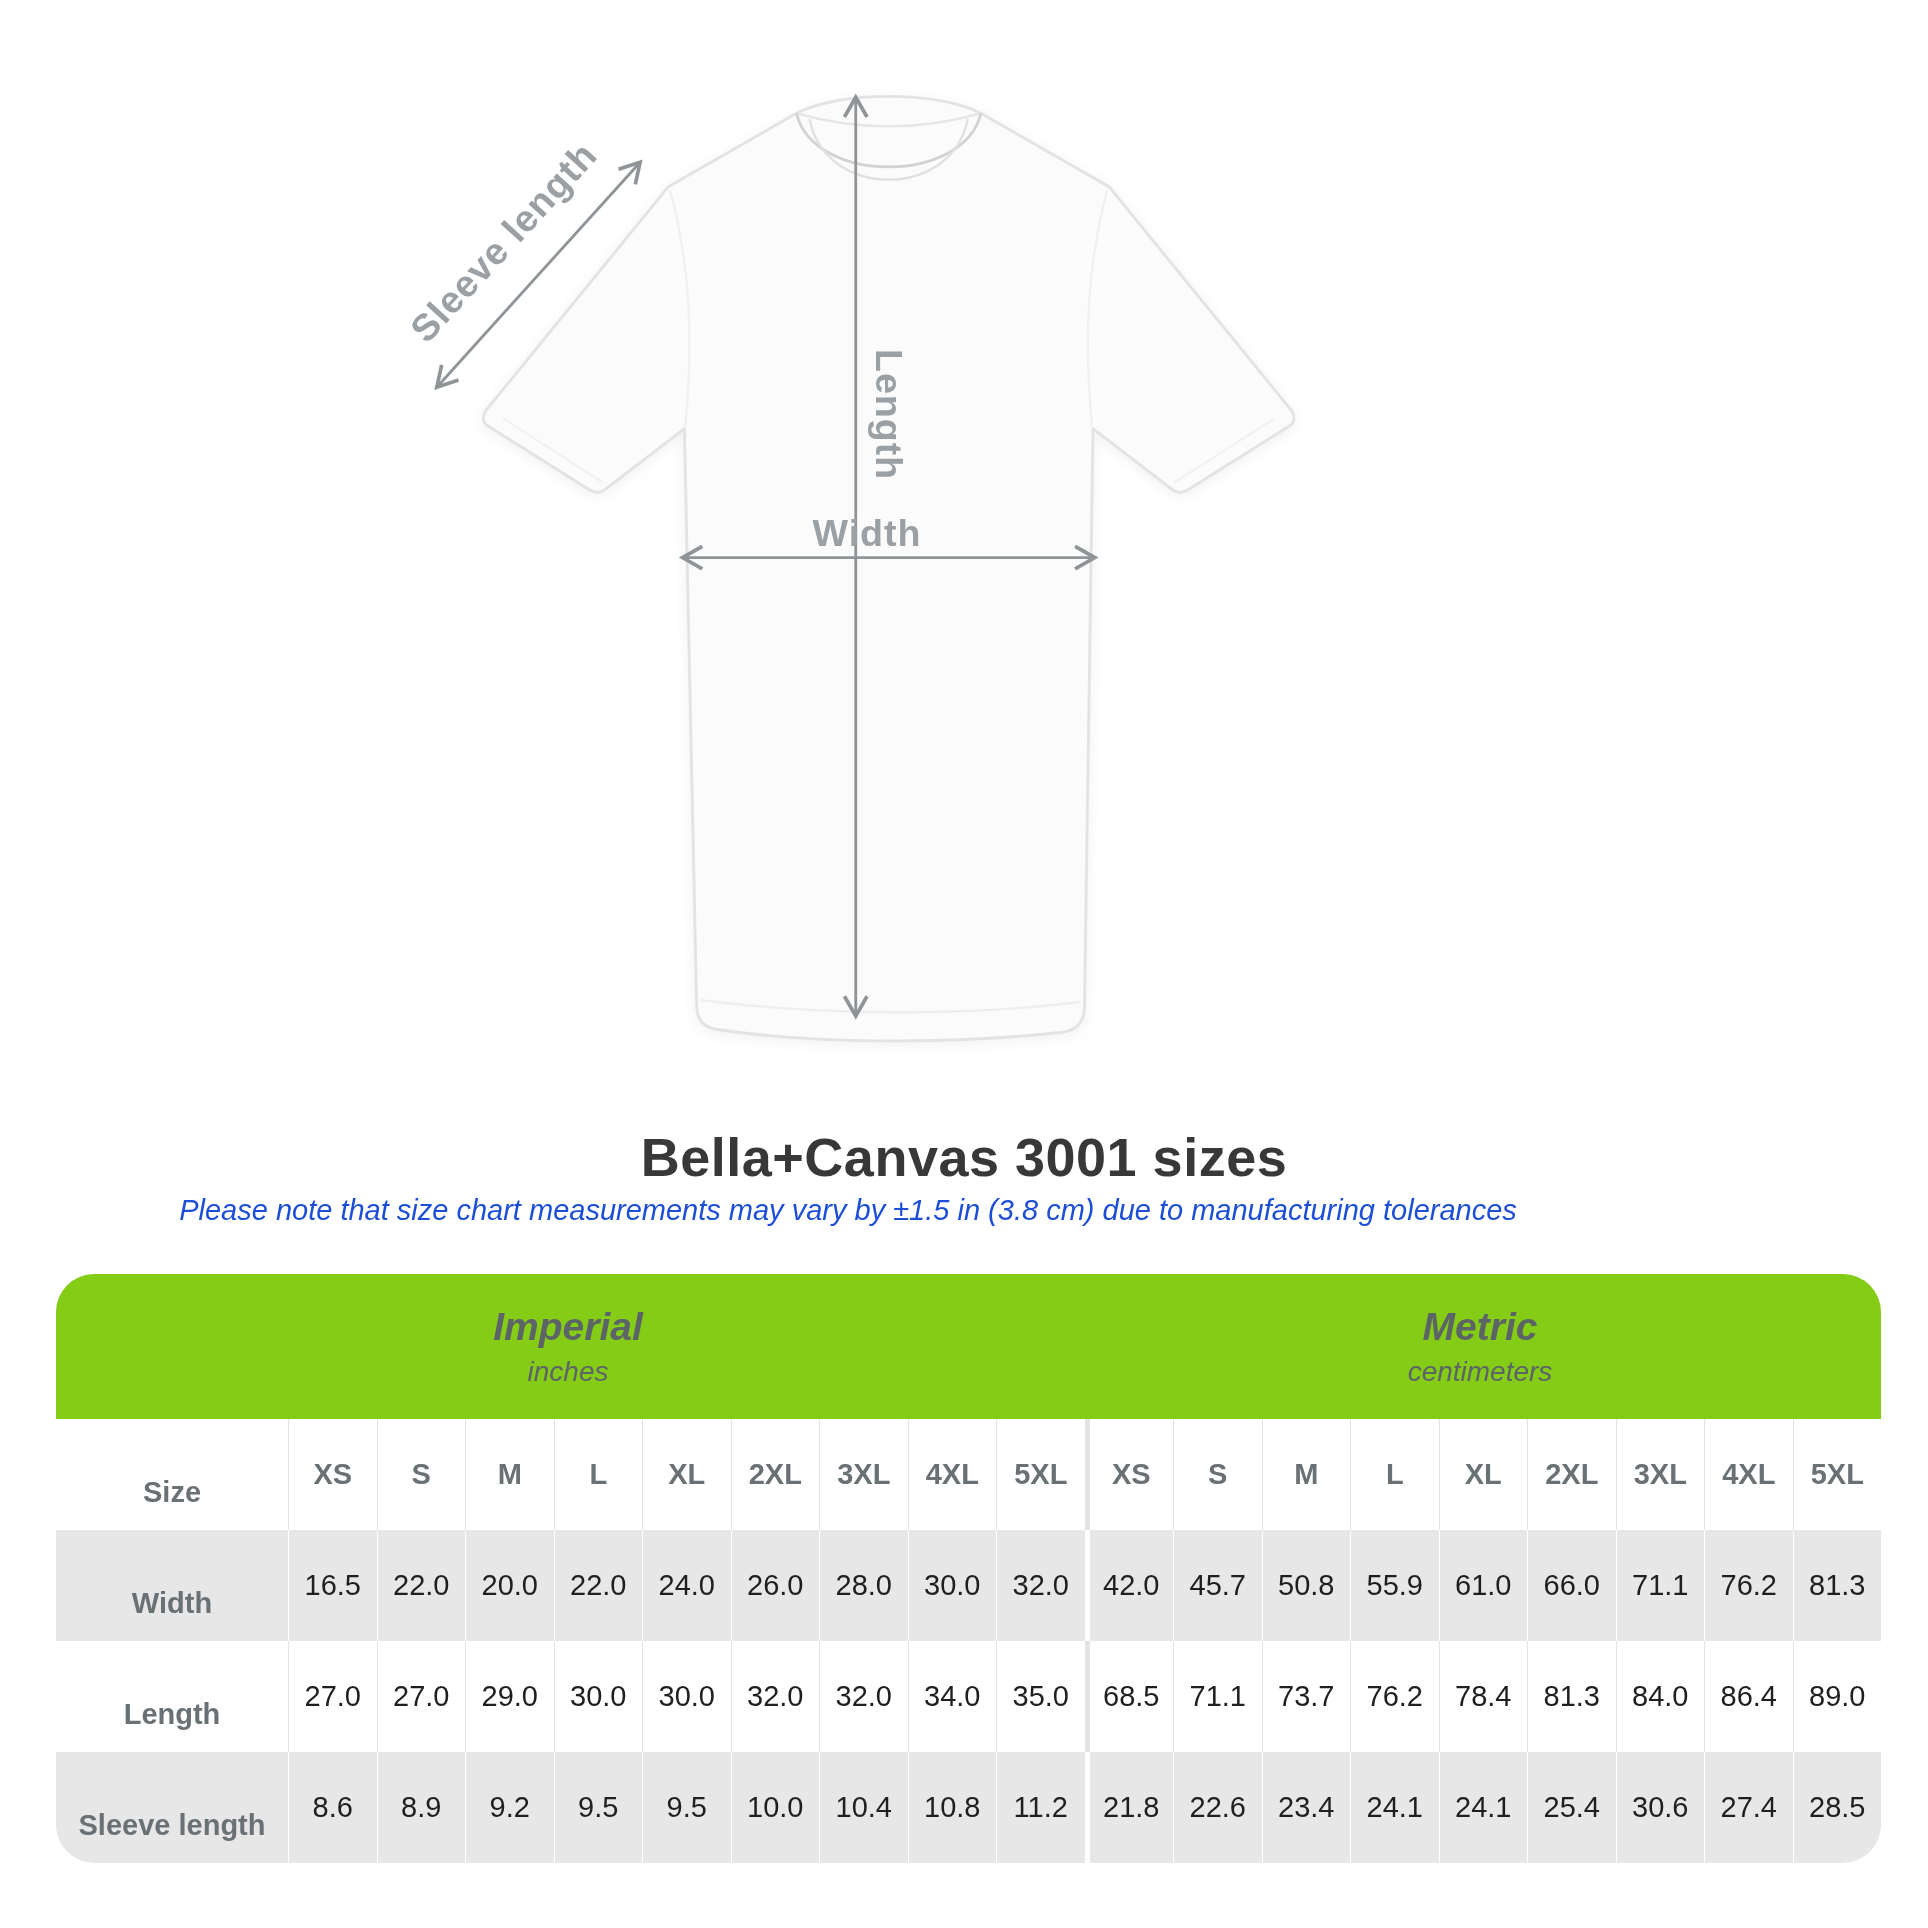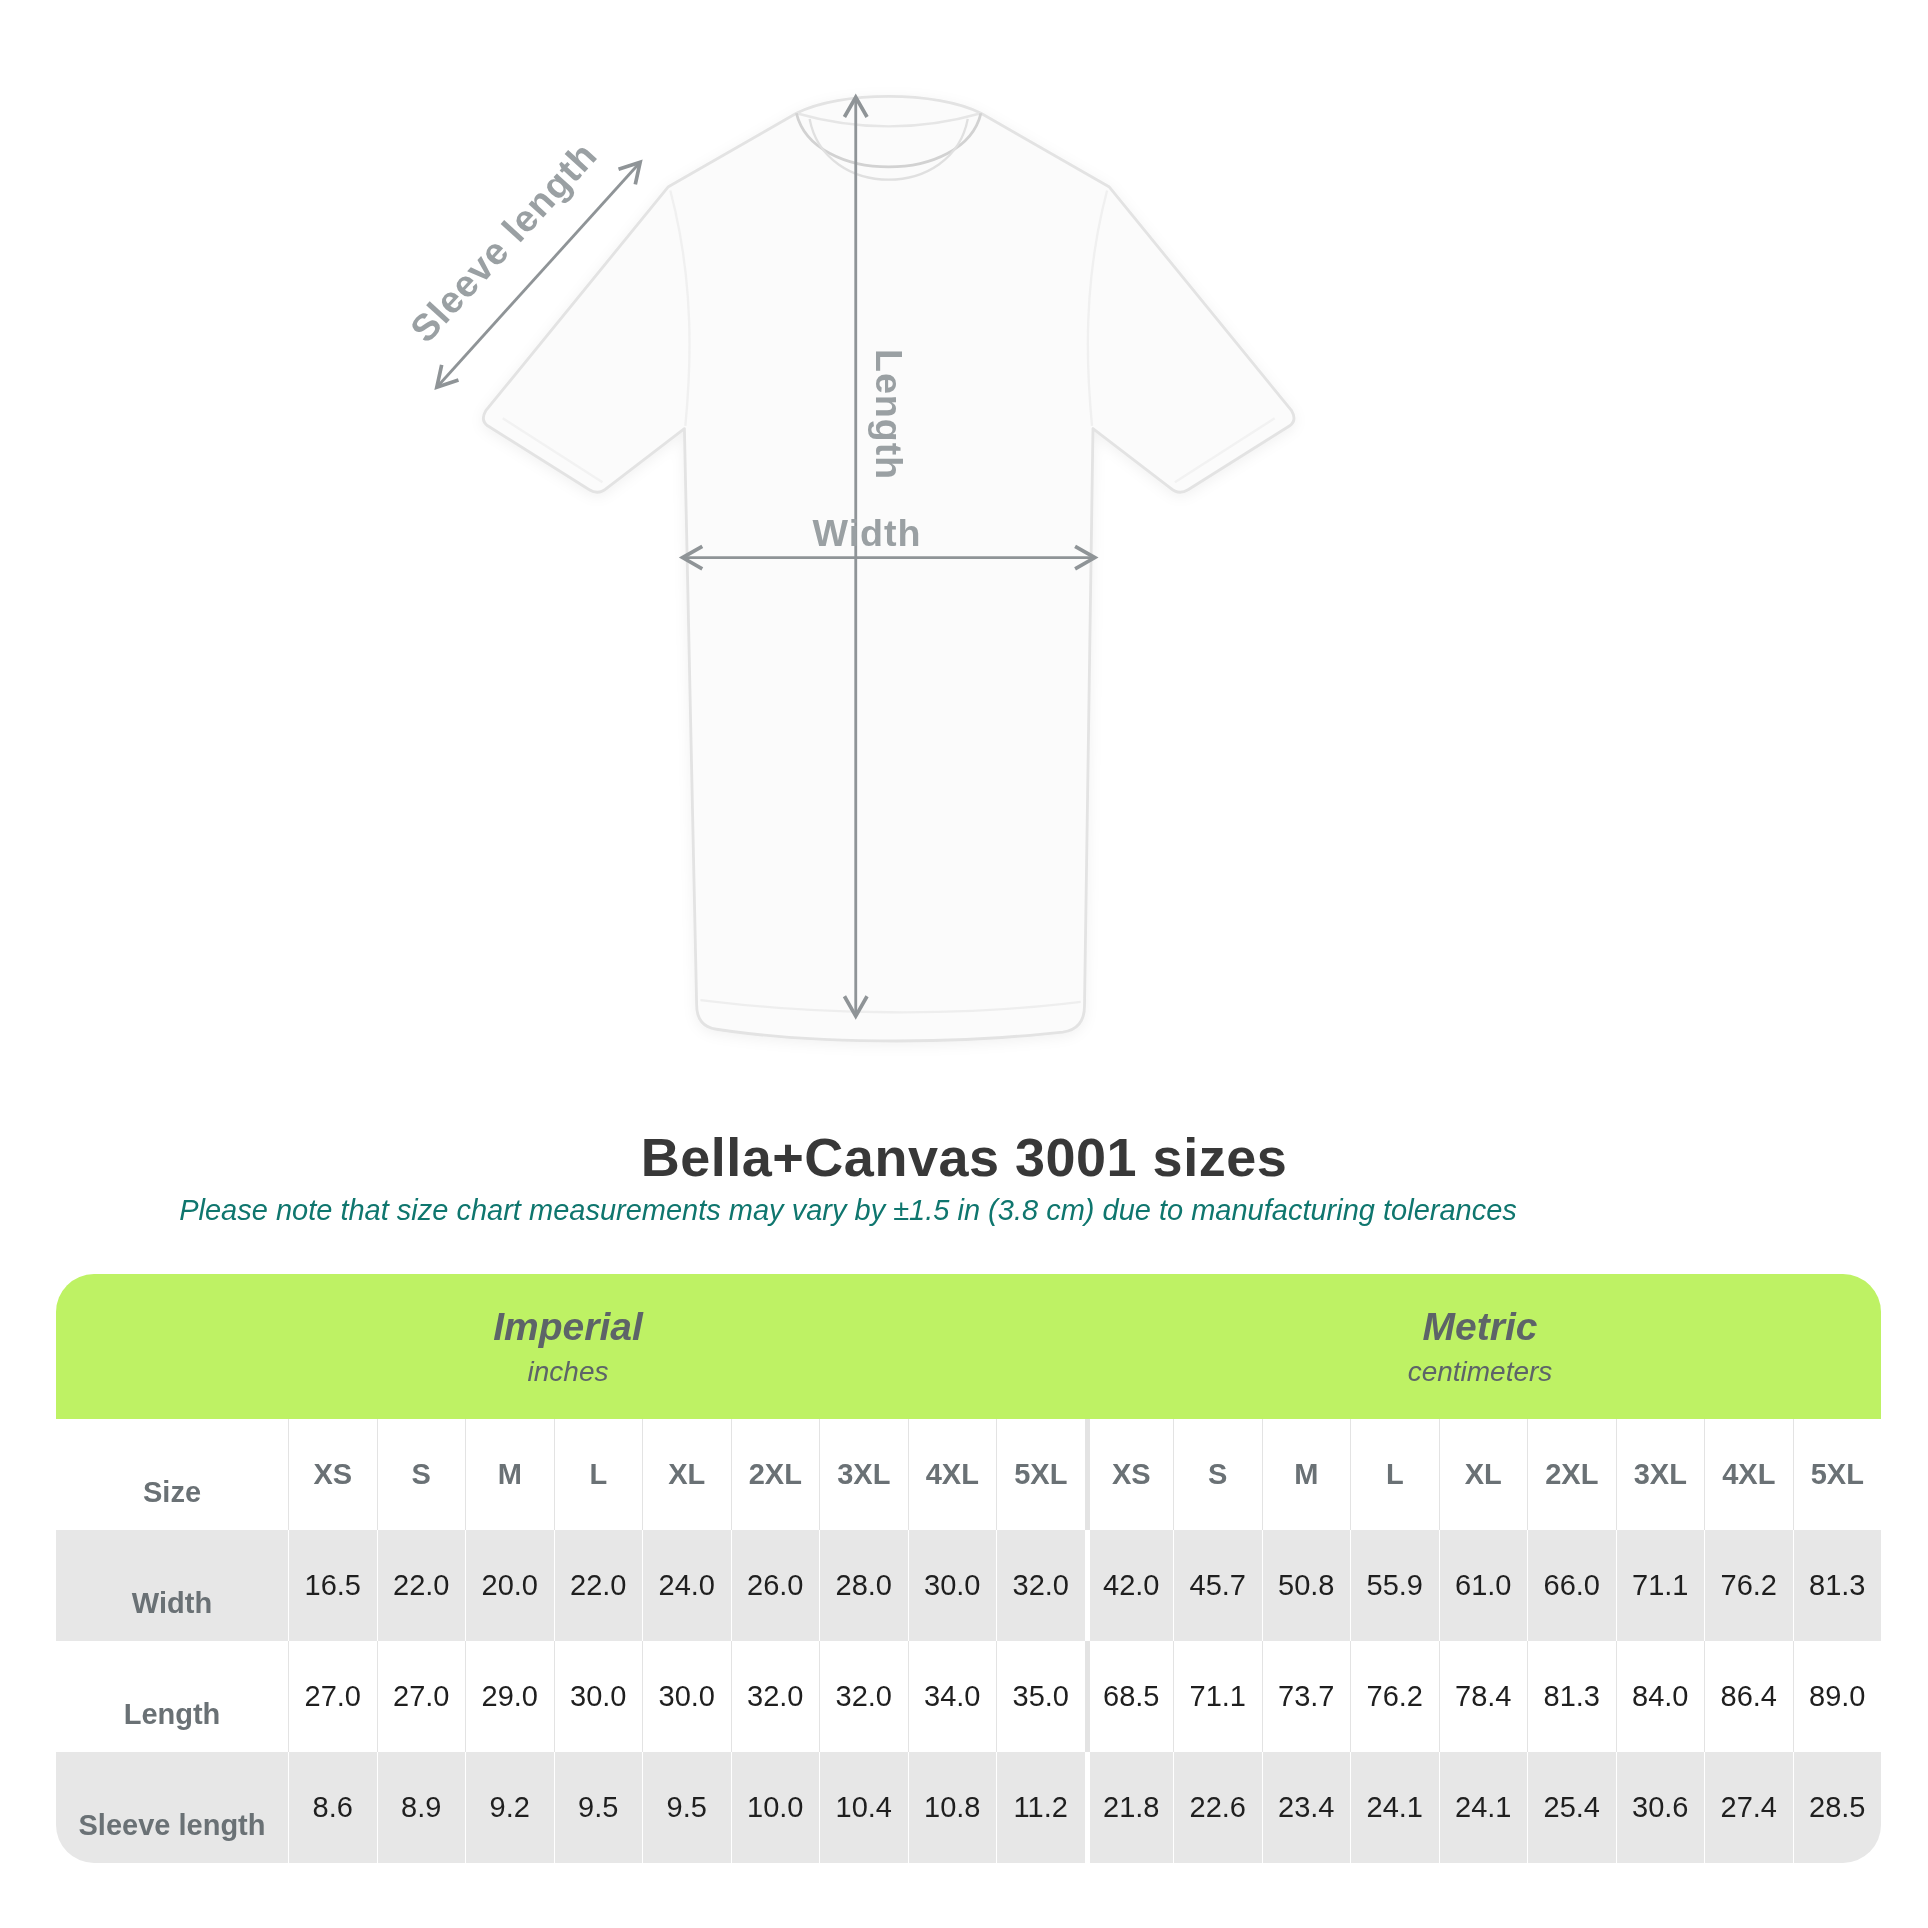--- a/index.html
+++ b/index.html
@@ -12,29 +12,29 @@
   .shirt{filter:drop-shadow(0 3px 7px rgba(0,0,0,0.055));}
   .dim-label{fill:#9aa0a3;font-weight:bold;font-size:40px;letter-spacing:1px;}
   .dim-line{stroke:#8f9497;stroke-width:3;fill:none;}
   
   .title{
     position:absolute;left:0;top:1126px;width:1928px;text-align:center;
     font-size:54px;font-weight:bold;color:#383838;letter-spacing:0.5px;
   }
   .subtitle{
     position:absolute;left:0;top:1194px;width:1696px;text-align:center;
-    font-size:29px;font-style:italic;color:#0f766e;
+    font-size:29px;font-style:italic;color:#1d4ed8;
   }
   
   .tbl{
     position:absolute;left:56px;top:1274px;width:1825px;height:589px;
     border-radius:38px;overflow:hidden;
   }
   .thead-row{
-    display:grid;grid-template-columns:1024px 800px;height:145px;background:#bef264;
+    display:grid;grid-template-columns:1024px 800px;height:145px;background:#84cc16;
   }
   .grp{display:flex;flex-direction:column;align-items:center;justify-content:center;}
   .grp-title{font-style:italic;font-weight:bold;font-size:39px;color:#5d6468;}
   .grp-unit{font-style:italic;font-size:28px;color:#5d6468;margin-top:7.5px;}
   .trow{display:grid;grid-template-columns:232px repeat(18,1fr);height:111px;}
   .trow.gray{background:#e7e7e7;}
   .cell{display:flex;align-items:center;justify-content:center;}
   .trow.white > .cell{border-left:1.9px solid #e3e3e3;}
   .trow.gray  > .cell{border-left:1.9px solid #ffffff;}
   .trow > .cell:first-child{border-left:none;margin-top:36px;}

